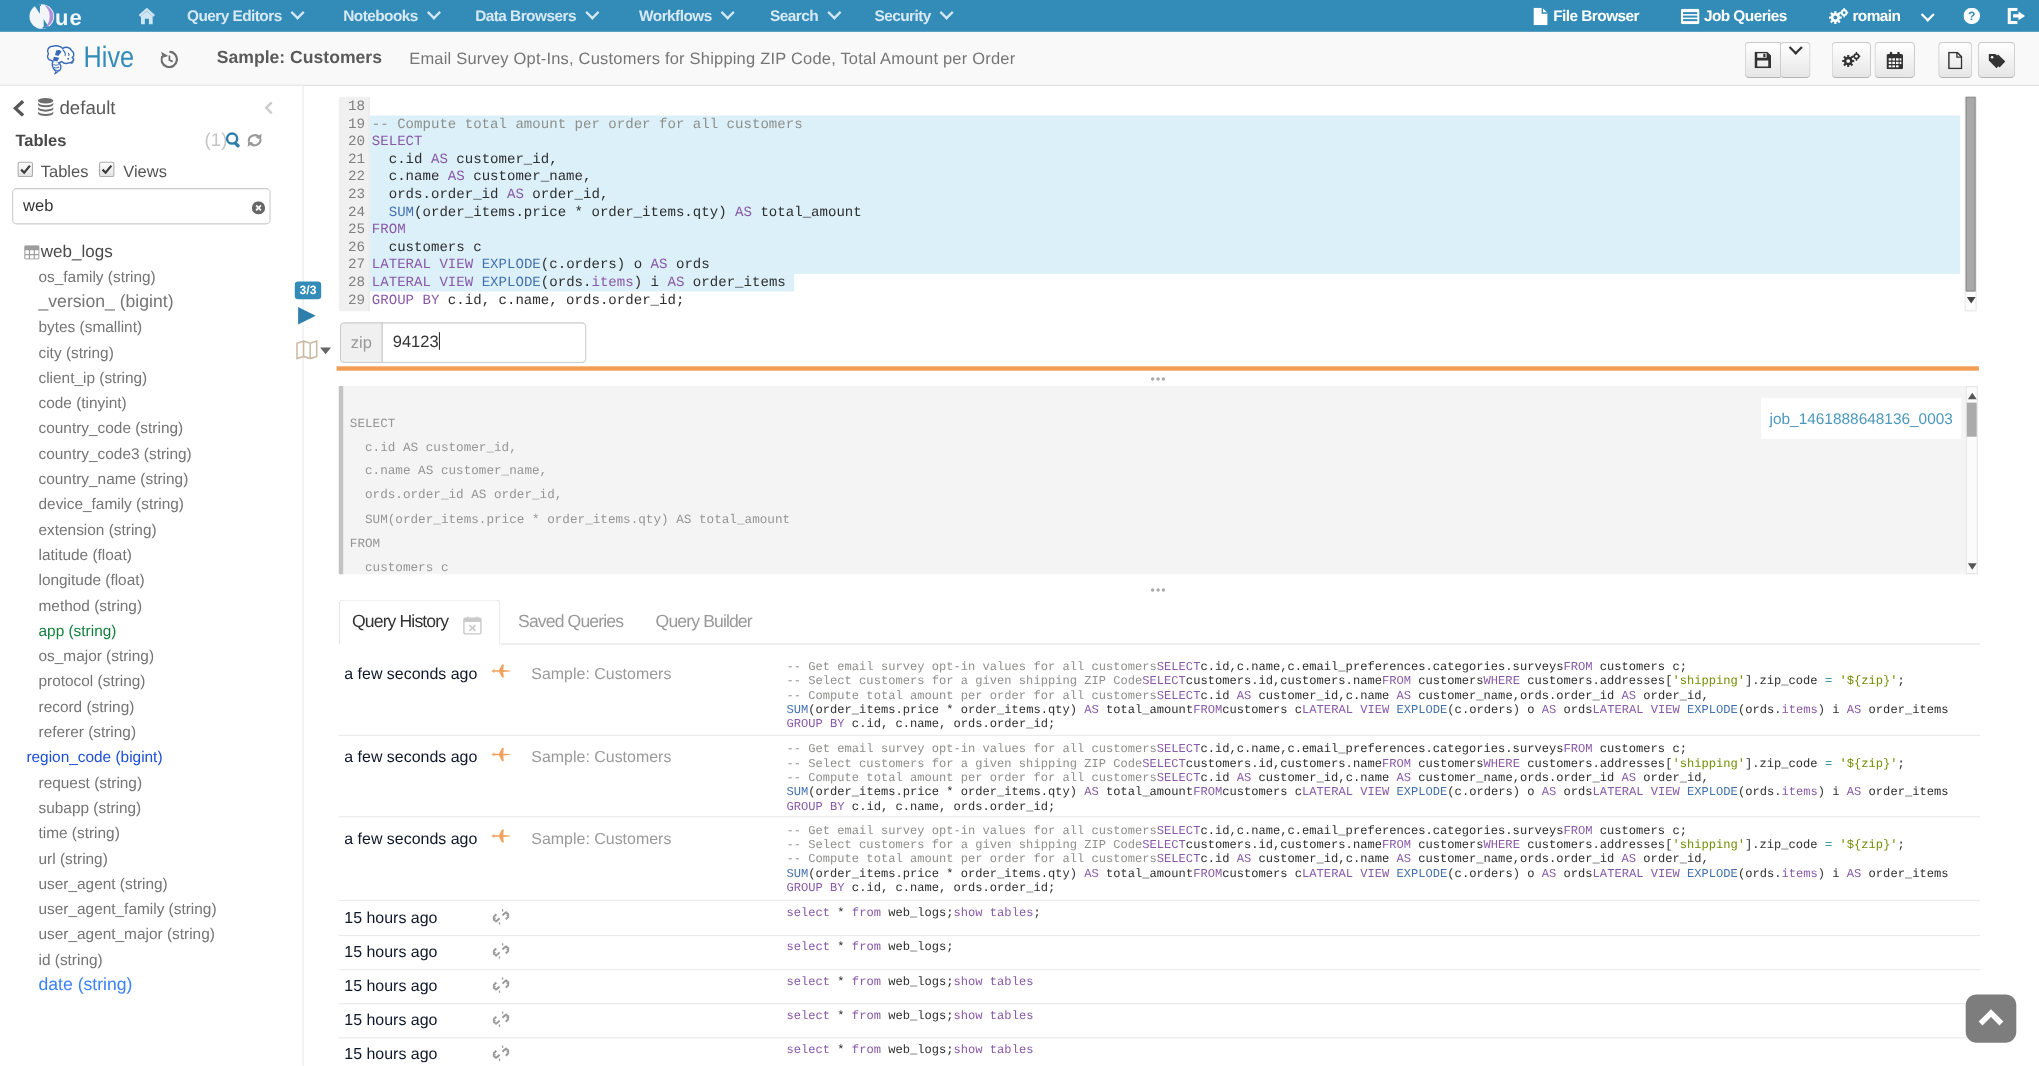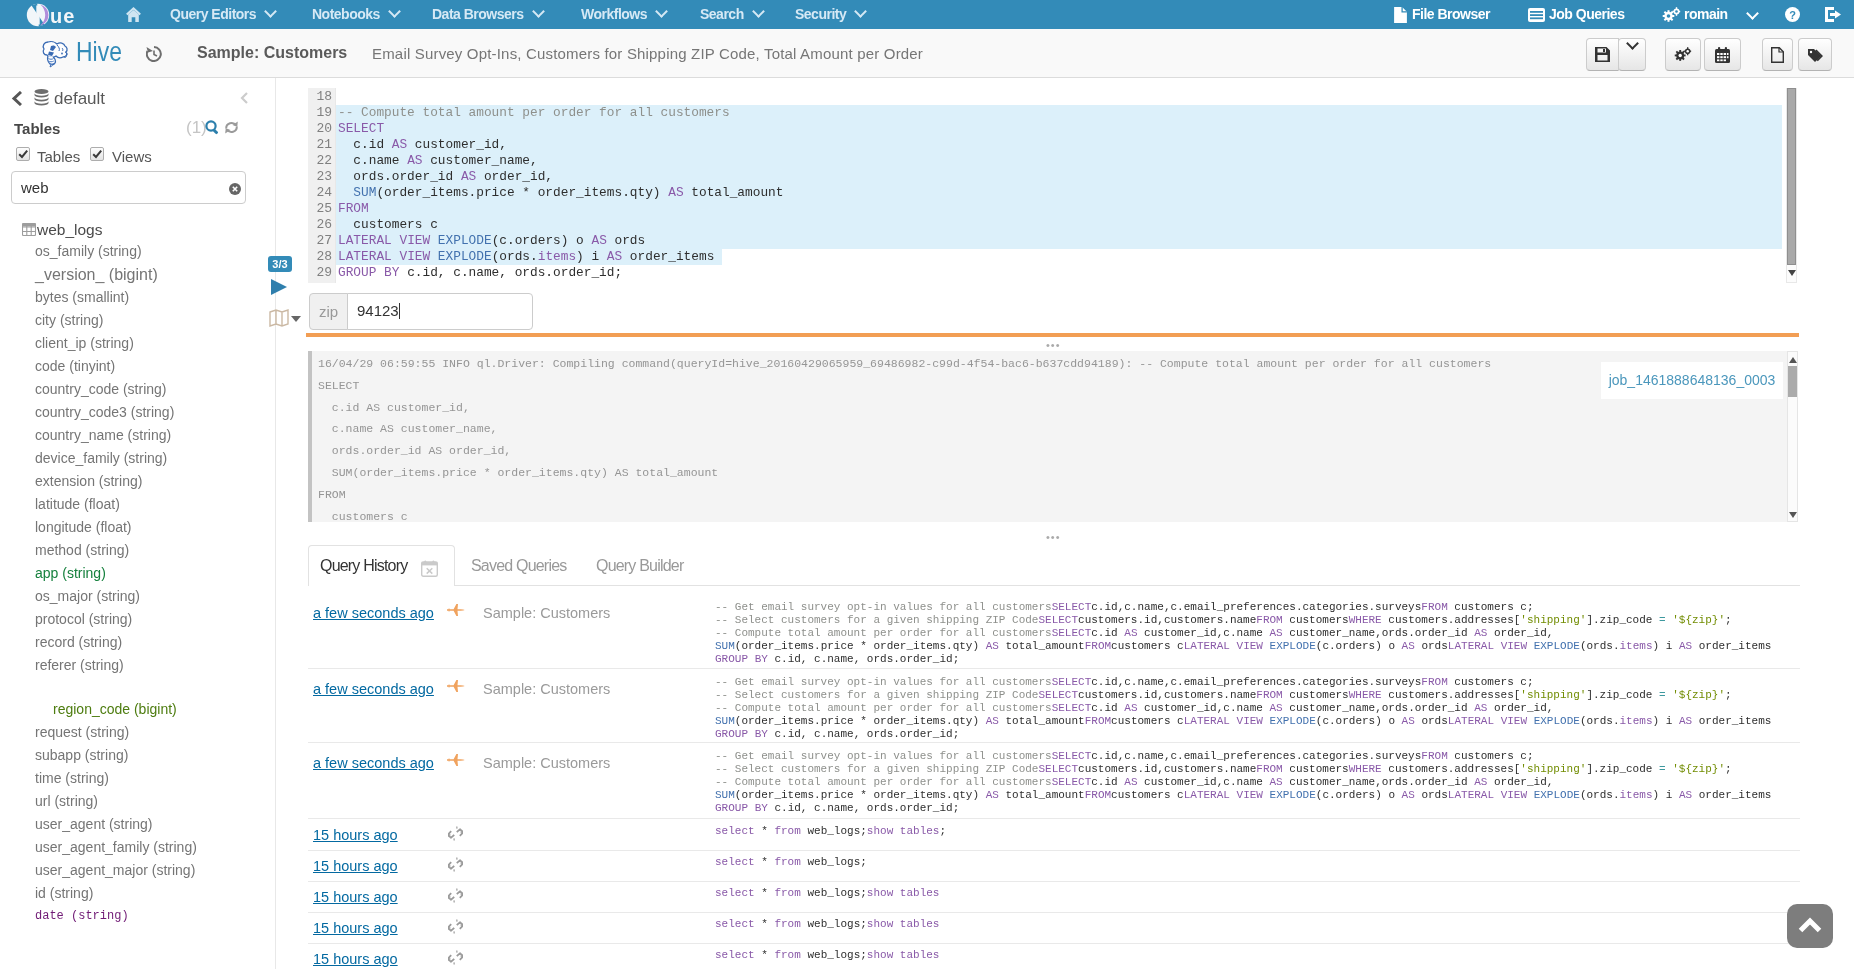--- a/index.html
+++ b/index.html
@@ -38,21 +38,21 @@
 .op { color:#3e999f; }
 
 #log { position:absolute; left:308px; top:351px; width:1490px; height:171px;
   background:#f4f4f4; border-left:4px solid #c3c3c3; }
 .logline { position:absolute; left:6px; font-family:"Liberation Mono",monospace;
   font-size:11.5px; color:#959595; white-space:pre; }
 
 .tab { position:absolute; top:545px; height:41px; line-height:41px; font-size:16px; color:#999; letter-spacing:-0.8px; }
 
 .hline { position:absolute; left:308px; width:1492px; height:1px; background:#e9e9e9; }
-.htime { position:absolute; left:313px; font-size:14.5px; color:#0369a1; white-space:nowrap;text-decoration:underline;}
+.htime { position:absolute; left:313px; font-size:14.5px; color:#0f172a; white-space:nowrap;}
 .hname { position:absolute; left:483px; font-size:14.5px; color:#9a9a9a; white-space:nowrap;}
 .hq { position:absolute; left:715px; font-family:"Liberation Mono",monospace; font-size:11px;
   color:#2e2e2e; line-height:12.9px; white-space:pre; }
 </style>
 </head>
 <body>
 <div id="page">
 <div id="navbar">
   <svg class="abs" style="left:26px;top:3px;" width="62" height="24" viewBox="0 0 62 24">
     <circle cx="12" cy="12" r="11.2" fill="#f2f6f9"></circle>
@@ -275,30 +275,30 @@
       <div style="height:23px;line-height:23px;padding-left:35px;font-size:14px;color:#757575;white-space:nowrap;">device_family (string)</div>
       <div style="height:23px;line-height:23px;padding-left:35px;font-size:14px;color:#757575;white-space:nowrap;">extension (string)</div>
       <div style="height:23px;line-height:23px;padding-left:35px;font-size:14px;color:#757575;white-space:nowrap;">latitude (float)</div>
       <div style="height:23px;line-height:23px;padding-left:35px;font-size:14px;color:#757575;white-space:nowrap;">longitude (float)</div>
       <div style="height:23px;line-height:23px;padding-left:35px;font-size:14px;color:#757575;white-space:nowrap;">method (string)</div>
       <div style="height:23px;line-height:23px;padding-left:35px;font-size:14px;color:#15803d;white-space:nowrap;">app (string)</div>
       <div style="height:23px;line-height:23px;padding-left:35px;font-size:14px;color:#757575;white-space:nowrap;">os_major (string)</div>
       <div style="height:23px;line-height:23px;padding-left:35px;font-size:14px;color:#757575;white-space:nowrap;">protocol (string)</div>
       <div style="height:23px;line-height:23px;padding-left:35px;font-size:14px;color:#757575;white-space:nowrap;">record (string)</div>
       <div style="height:23px;line-height:23px;padding-left:35px;font-size:14px;color:#757575;white-space:nowrap;">referer (string)</div>
-      <div style="height:23px;line-height:23px;padding-left:53px;font-size:14px;color:#4d7c0f;white-space:nowrap;margin-top:21px;">region_code (bigint)</div>
+      <div style="height:23px;line-height:23px;padding-left:24px;font-size:14px;color:#1d4ed8;white-space:nowrap;">region_code (bigint)</div>
       <div style="height:23px;line-height:23px;padding-left:35px;font-size:14px;color:#757575;white-space:nowrap;">request (string)</div>
       <div style="height:23px;line-height:23px;padding-left:35px;font-size:14px;color:#757575;white-space:nowrap;">subapp (string)</div>
       <div style="height:23px;line-height:23px;padding-left:35px;font-size:14px;color:#757575;white-space:nowrap;">time (string)</div>
       <div style="height:23px;line-height:23px;padding-left:35px;font-size:14px;color:#757575;white-space:nowrap;">url (string)</div>
       <div style="height:23px;line-height:23px;padding-left:35px;font-size:14px;color:#757575;white-space:nowrap;">user_agent (string)</div>
       <div style="height:23px;line-height:23px;padding-left:35px;font-size:14px;color:#757575;white-space:nowrap;">user_agent_family (string)</div>
       <div style="height:23px;line-height:23px;padding-left:35px;font-size:14px;color:#757575;white-space:nowrap;">user_agent_major (string)</div>
       <div style="height:23px;line-height:23px;padding-left:35px;font-size:14px;color:#757575;white-space:nowrap;">id (string)</div>
-      <div style="height:23px;line-height:23px;padding-left:35px;font-size:12px;color:#701a75;white-space:nowrap;font-family:Liberation Mono, monospace;">date (string)</div>
+      <div style="height:23px;line-height:23px;padding-left:35px;font-size:16px;color:#3b82f6;white-space:nowrap;">date (string)</div>
     </div>
   </div>
 </div>
 <div class="sel" style="top:105px;height:144px;width:1446px;"></div>
 <div class="sel" style="top:249px;height:16px;width:386px;"></div>
 <div id="gutter"></div>
 <div class="lnum" style="top:89px;">18</div>
 <div class="lnum" style="top:105px;">19</div>
 <div class="lnum" style="top:121px;">20</div>
 <div class="lnum" style="top:137px;">21</div>
@@ -330,21 +330,20 @@
   <path d="M1 3 L7 1 L13 3 L19 1 L19 15 L13 17 L7 15 L1 17 Z M7 1 L7 15 M13 3 L13 17" fill="none" stroke="#cbb9a4" stroke-width="1.4"></path>
 </svg>
 <div class="abs" style="left:291px;top:316px;width:0;height:0;border-left:5px solid transparent;border-right:5px solid transparent;border-top:6px solid #666;"></div>
 <div class="abs" style="left:309px;top:293px;width:39px;height:37px;background:#f0f0f0;border:1px solid #ccc;border-radius:4px 0 0 4px;font-size:15px;color:#999;text-align:center;line-height:35px;">zip</div>
 <div class="abs" style="left:347px;top:293px;width:186px;height:37px;background:#fff;border:1px solid #ccc;border-radius:0 4px 4px 0;"></div>
 <div class="abs" style="left:357px;top:302px;font-size:15px;color:#333;">94123<span style="display:inline-block;width:1px;height:16px;background:#333;vertical-align:-3px;"></span></div>
 <div class="abs" style="left:306px;top:333px;width:1493px;height:4px;background:#f29e54;"></div>
 <div class="abs" style="left:1046px;top:339px;font-size:11px;color:#aaa;letter-spacing:1px;">•••</div>
 <div class="abs" style="left:1046px;top:531px;font-size:11px;color:#aaa;letter-spacing:1px;">•••</div>
 <div id="log">
-  <div class="logline" style="top:6px;">16/04/29 06:59:55 INFO ql.Driver: Compiling command(queryId=hive_20160429065959_69486982-c99d-4f54-bac6-b637cdd94189): -- Compute total amount per order for all customers</div>
   <div class="logline" style="top:28px;">SELECT</div>
   <div class="logline" style="top:50px;">  c.id AS customer_id,</div>
   <div class="logline" style="top:71px;">  c.name AS customer_name,</div>
   <div class="logline" style="top:93px;">  ords.order_id AS order_id,</div>
   <div class="logline" style="top:115px;">  SUM(order_items.price * order_items.qty) AS total_amount</div>
   <div class="logline" style="top:137px;">FROM</div>
   <div class="logline" style="top:159px;">  customers c</div>
 </div>
 <div class="abs" style="left:1601px;top:362px;width:182px;height:37px;background:#fff;font-size:14px;color:#4b97bc;text-align:center;line-height:37px;">job_1461888648136_0003</div>
 <div class="abs" style="left:1787px;top:351px;width:11px;height:171px;background:#fbfbfb;border:1px solid #e5e5e5;"></div>

